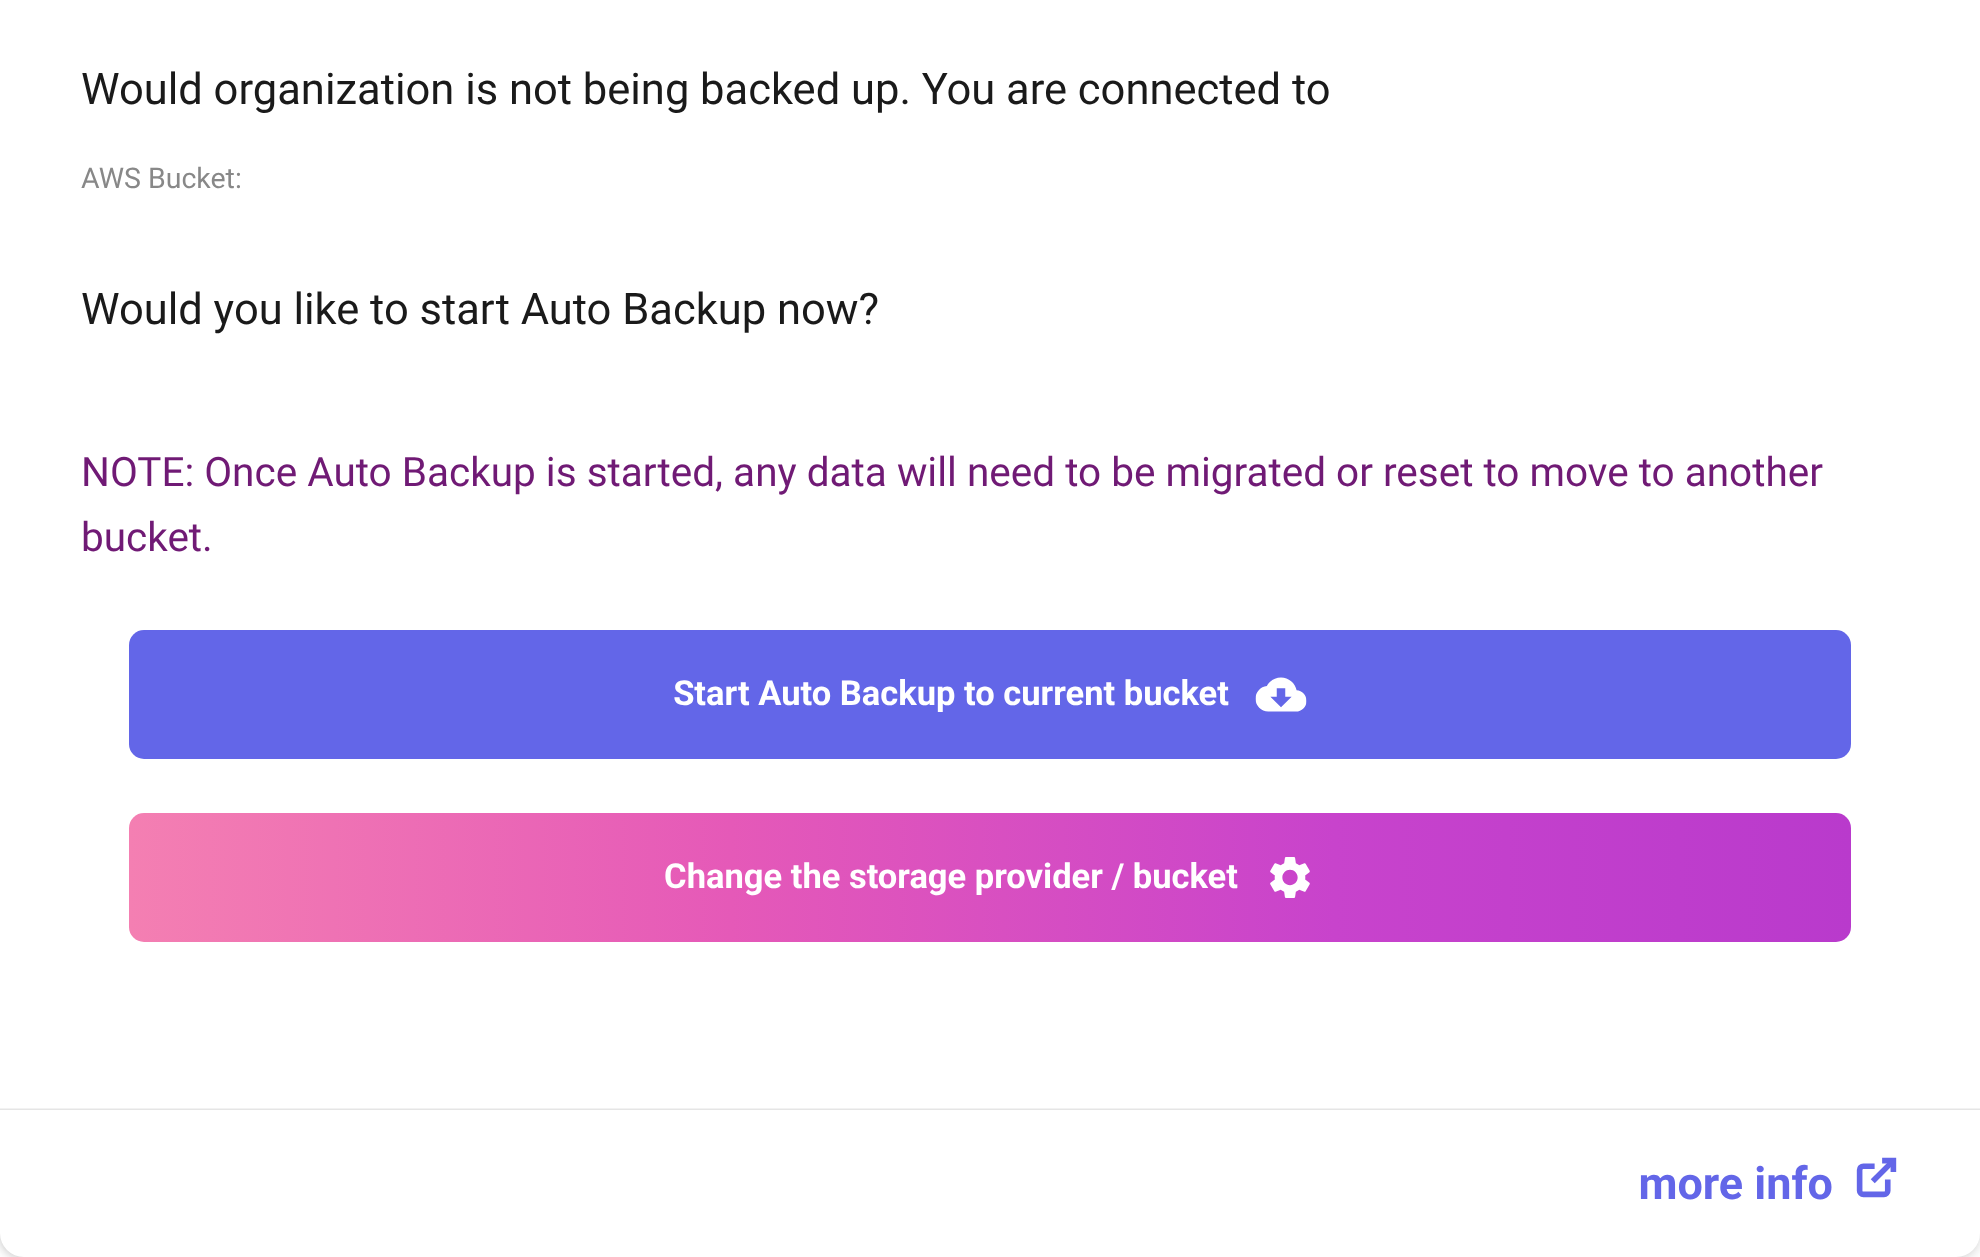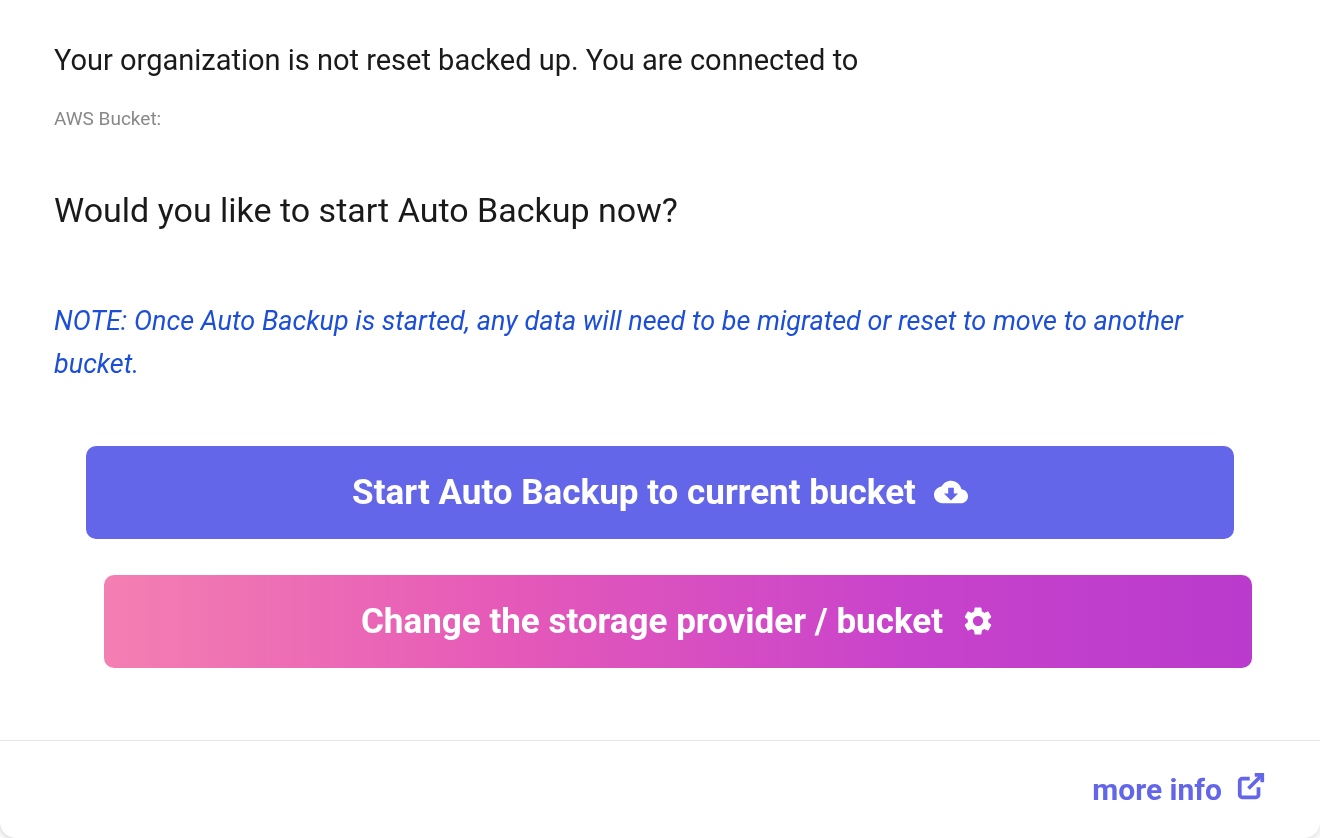--- a/index.html
+++ b/index.html
@@ -41,63 +41,61 @@
     }
     
     .bucket-label {
       font-size: 19px;
       color: #888888;
       font-weight: 400;
       margin-bottom: 60px;
     }
     
     .prompt-question {
-      font-size: 34px;
+      font-size: 29px;
       color: #1a1a1a;
       font-weight: 400;
       margin-bottom: 70px;
     }
     
     .note-text {
       font-size: 27px;
-      color: #1d4ed8;
+      color: #701a75;
       font-weight: 400;
       line-height: 1.6;
-      margin-bottom: 60px;
-      font-style: italic;
+      margin-bottom: 40px;
     }
     
     .buttons-wrap {
       padding: 0 32px;
     }
     
     .btn {
       width: 100%;
       display: flex;
       align-items: center;
       justify-content: center;
       gap: 18px;
       border: none;
       border-radius: 10px;
-      font-size: 35px;
+      font-size: 23px;
       font-weight: 700;
       color: #ffffff;
       padding: 26px 20px;
       cursor: pointer;
       font-family: inherit;
     }
     
     .btn-primary {
       background: #6366E8;
       margin-bottom: 36px;
     }
     
     .btn-gradient {
       background: linear-gradient(90deg, #F47FB2 0%, #E559B8 35%, #C843CC 70%, #B93ACC 100%);
-      margin-left: 18px;
     }
     
     .btn-icon {
       display: inline-flex;
       align-items: center;
       justify-content: center;
     }
     
     .btn-icon svg {
       width: 34px;
@@ -130,21 +128,21 @@
       stroke: #6366E8;
       stroke-width: 3;
       fill: none;
     }
   </style>
 </head>
 <body>
 
 <div class="card">
   <div class="content">
-    <p class="status-line">Your organization is not reset backed up. You are connected to</p>
+    <p class="status-line">Would organization is not being backed up. You are connected to</p>
     <p class="bucket-label">AWS Bucket:</p>
     <p class="prompt-question">Would you like to start Auto Backup now?</p>
     <p class="note-text">NOTE: Once Auto Backup is started, any data will need to be migrated or reset to move to another bucket.</p>
 
     <div class="buttons-wrap">
       <button class="btn btn-primary">
         <span>Start Auto Backup to current bucket</span>
         <span class="btn-icon">
           <svg viewBox="0 0 24 24">
             <path d="M19.35 10.04C18.67 6.59 15.64 4 12 4 9.11 4 6.6 5.64 5.35 8.04 2.34 8.36 0 10.91 0 14c0 3.31 2.69 6 6 6h13c2.76 0 5-2.24 5-5 0-2.64-2.05-4.78-4.65-4.96zM17 13l-5 5-5-5h3V9h4v4h3z"></path>

